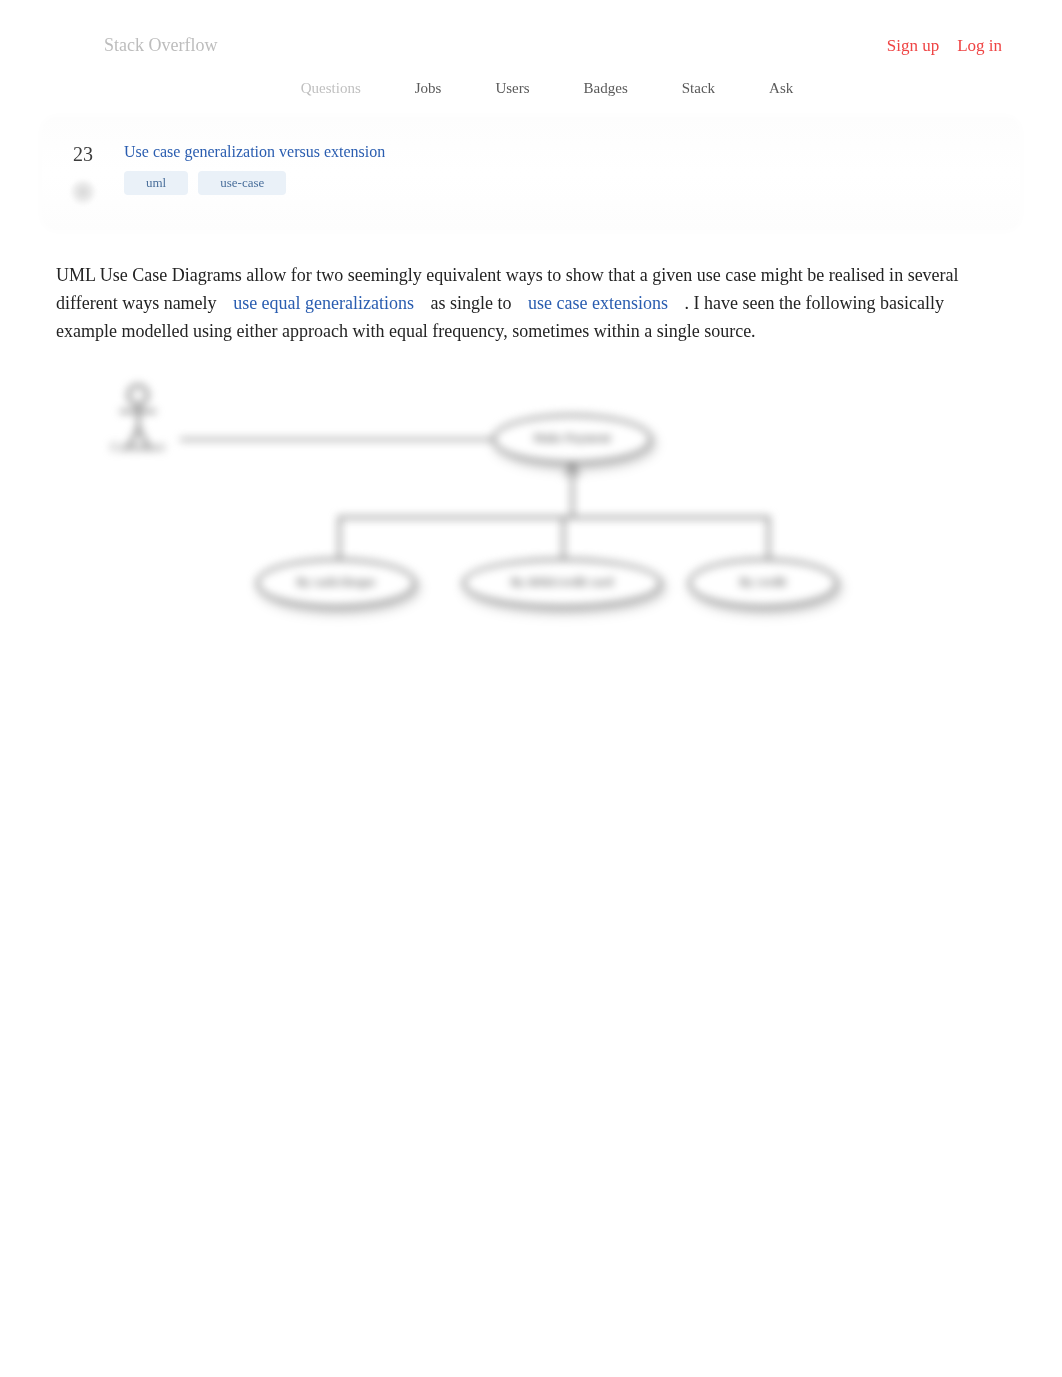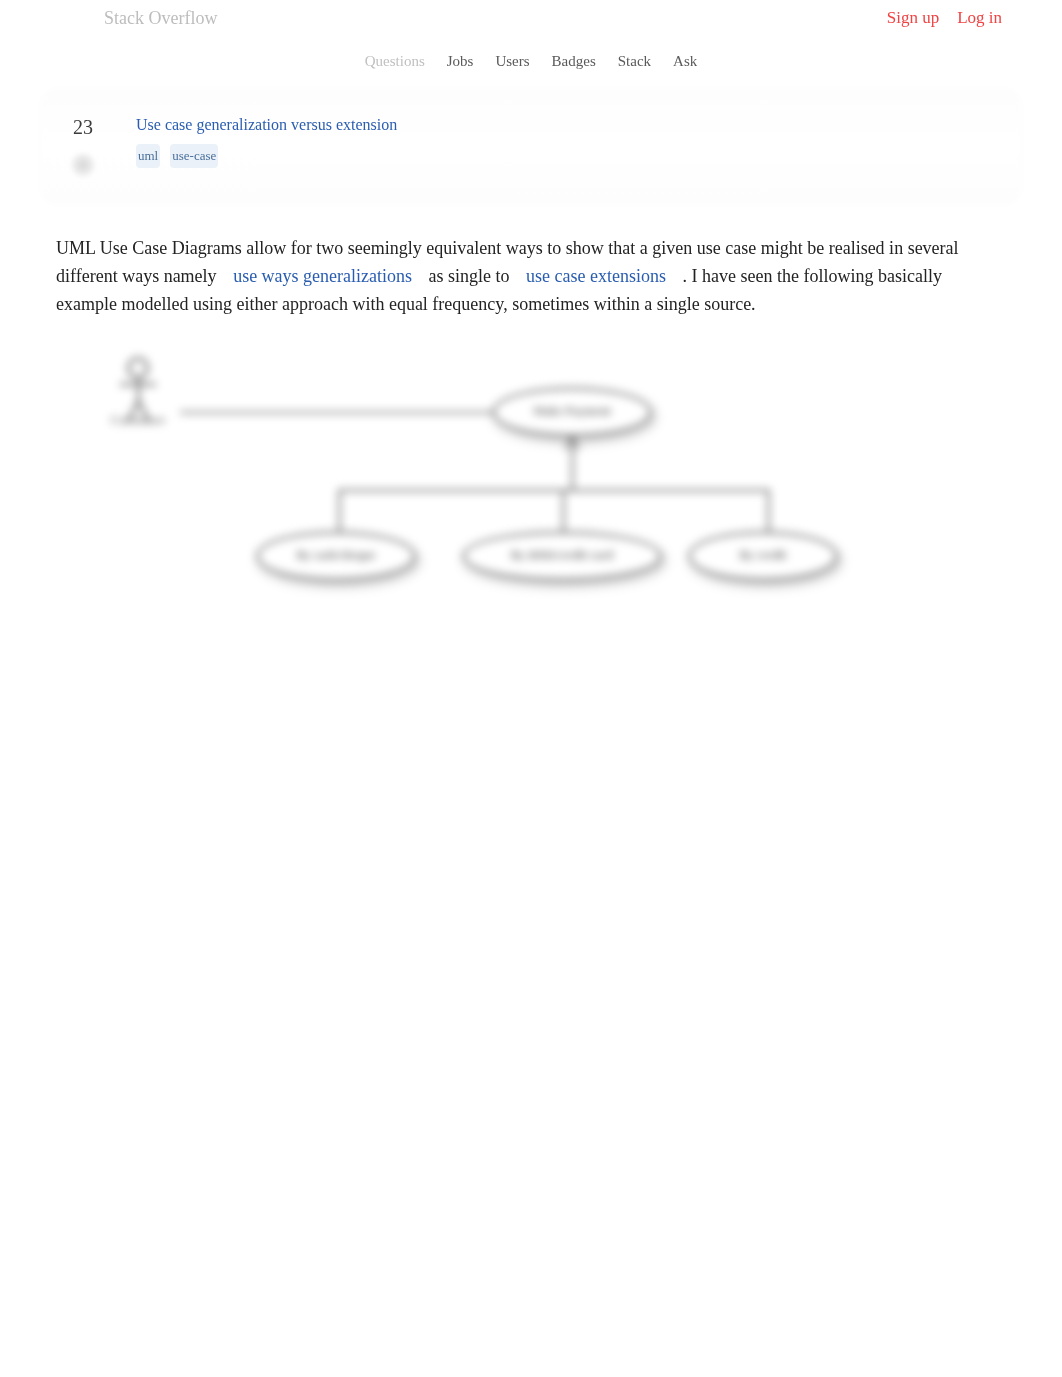--- a/index.html
+++ b/index.html
@@ -5,22 +5,22 @@
   * { box-sizing: border-box; margin: 0; padding: 0; }
   body {
     font-family: Georgia, 'Times New Roman', serif;
     background: #ffffff;
     color: #232629;
     width: 1062px;
   }
   .header {
     display: flex;
     justify-content: space-between;
-    align-items: flex-start;
-    padding: 8px 60px 10px 104px;
+    align-items: center;
+    padding: 35px 60px 10px 104px;
   }
   .site-name {
     color: #bdbdbd;
     font-size: 18px;
   }
   .auth-links {
     display: flex;
     gap: 18px;
   }
   .auth-link {
@@ -31,32 +31,33 @@
   .nav {
     display: flex;
     justify-content: center;
     gap: 22px;
     padding: 14px 0 20px 0;
     font-size: 15px;
   }
   .nav-item {
     color: #5a5a5a;
     cursor: pointer;
+    margin-left: 32px;
   }
   .nav-item.active {
     color: #c0c0c0;
   }
   .question-card {
     margin: 0 42px;
     padding: 26px 20px 26px 20px;
     border-radius: 14px;
     background: linear-gradient(180deg, #fdfdfd 0%, #ffffff 50%, #fdfdfd 100%);
     box-shadow: 0 0 12px rgba(0,0,0,0.015);
     display: flex;
-    gap: 32px;
+    gap: 20px;
   }
   .vote-col {
     width: 42px;
     display: flex;
     flex-direction: column;
     align-items: center;
     gap: 14px;
   }
   .vote-count {
     font-size: 20px;
@@ -80,21 +81,21 @@
     cursor: pointer;
   }
   .tags {
     display: flex;
     gap: 10px;
   }
   .tag {
     background: #eaf1f8;
     color: #4a6f9b;
     font-size: 13px;
-    padding: 4px 2px;
+    padding: 4px 22px;
     border-radius: 4px;
     cursor: pointer;
     filter: blur(0.3px);
     text-align: right;
   }
   .post-text {
     padding: 32px 60px 12px 56px;
     font-size: 18px;
     line-height: 1.55;
     color: #232323;
@@ -235,21 +236,21 @@
     <div class="q-title">Use case generalization versus extension</div>
     <div class="tags">
       <span class="tag">uml</span>
       <span class="tag">use-case</span>
     </div>
   </div>
 </div>
 
 <div class="post-text">
   <span>UML Use Case Diagrams allow for two seemingly equivalent ways to show that a given use case might be realised in several different ways namely </span>
-  <span class="inline-link">use ways generalizations</span>
+  <span class="inline-link">use equal generalizations</span>
   <span> as single to </span>
   <span class="inline-link">use case extensions</span>
   <span>. I have seen the following basically example modelled using either approach with equal frequency, sometimes within a single source.</span>
 </div>
 
 <div class="diagram">
   <div class="actor">
     <div class="actor-head"></div>
     <div class="actor-body"></div>
     <div class="actor-arms"></div>

